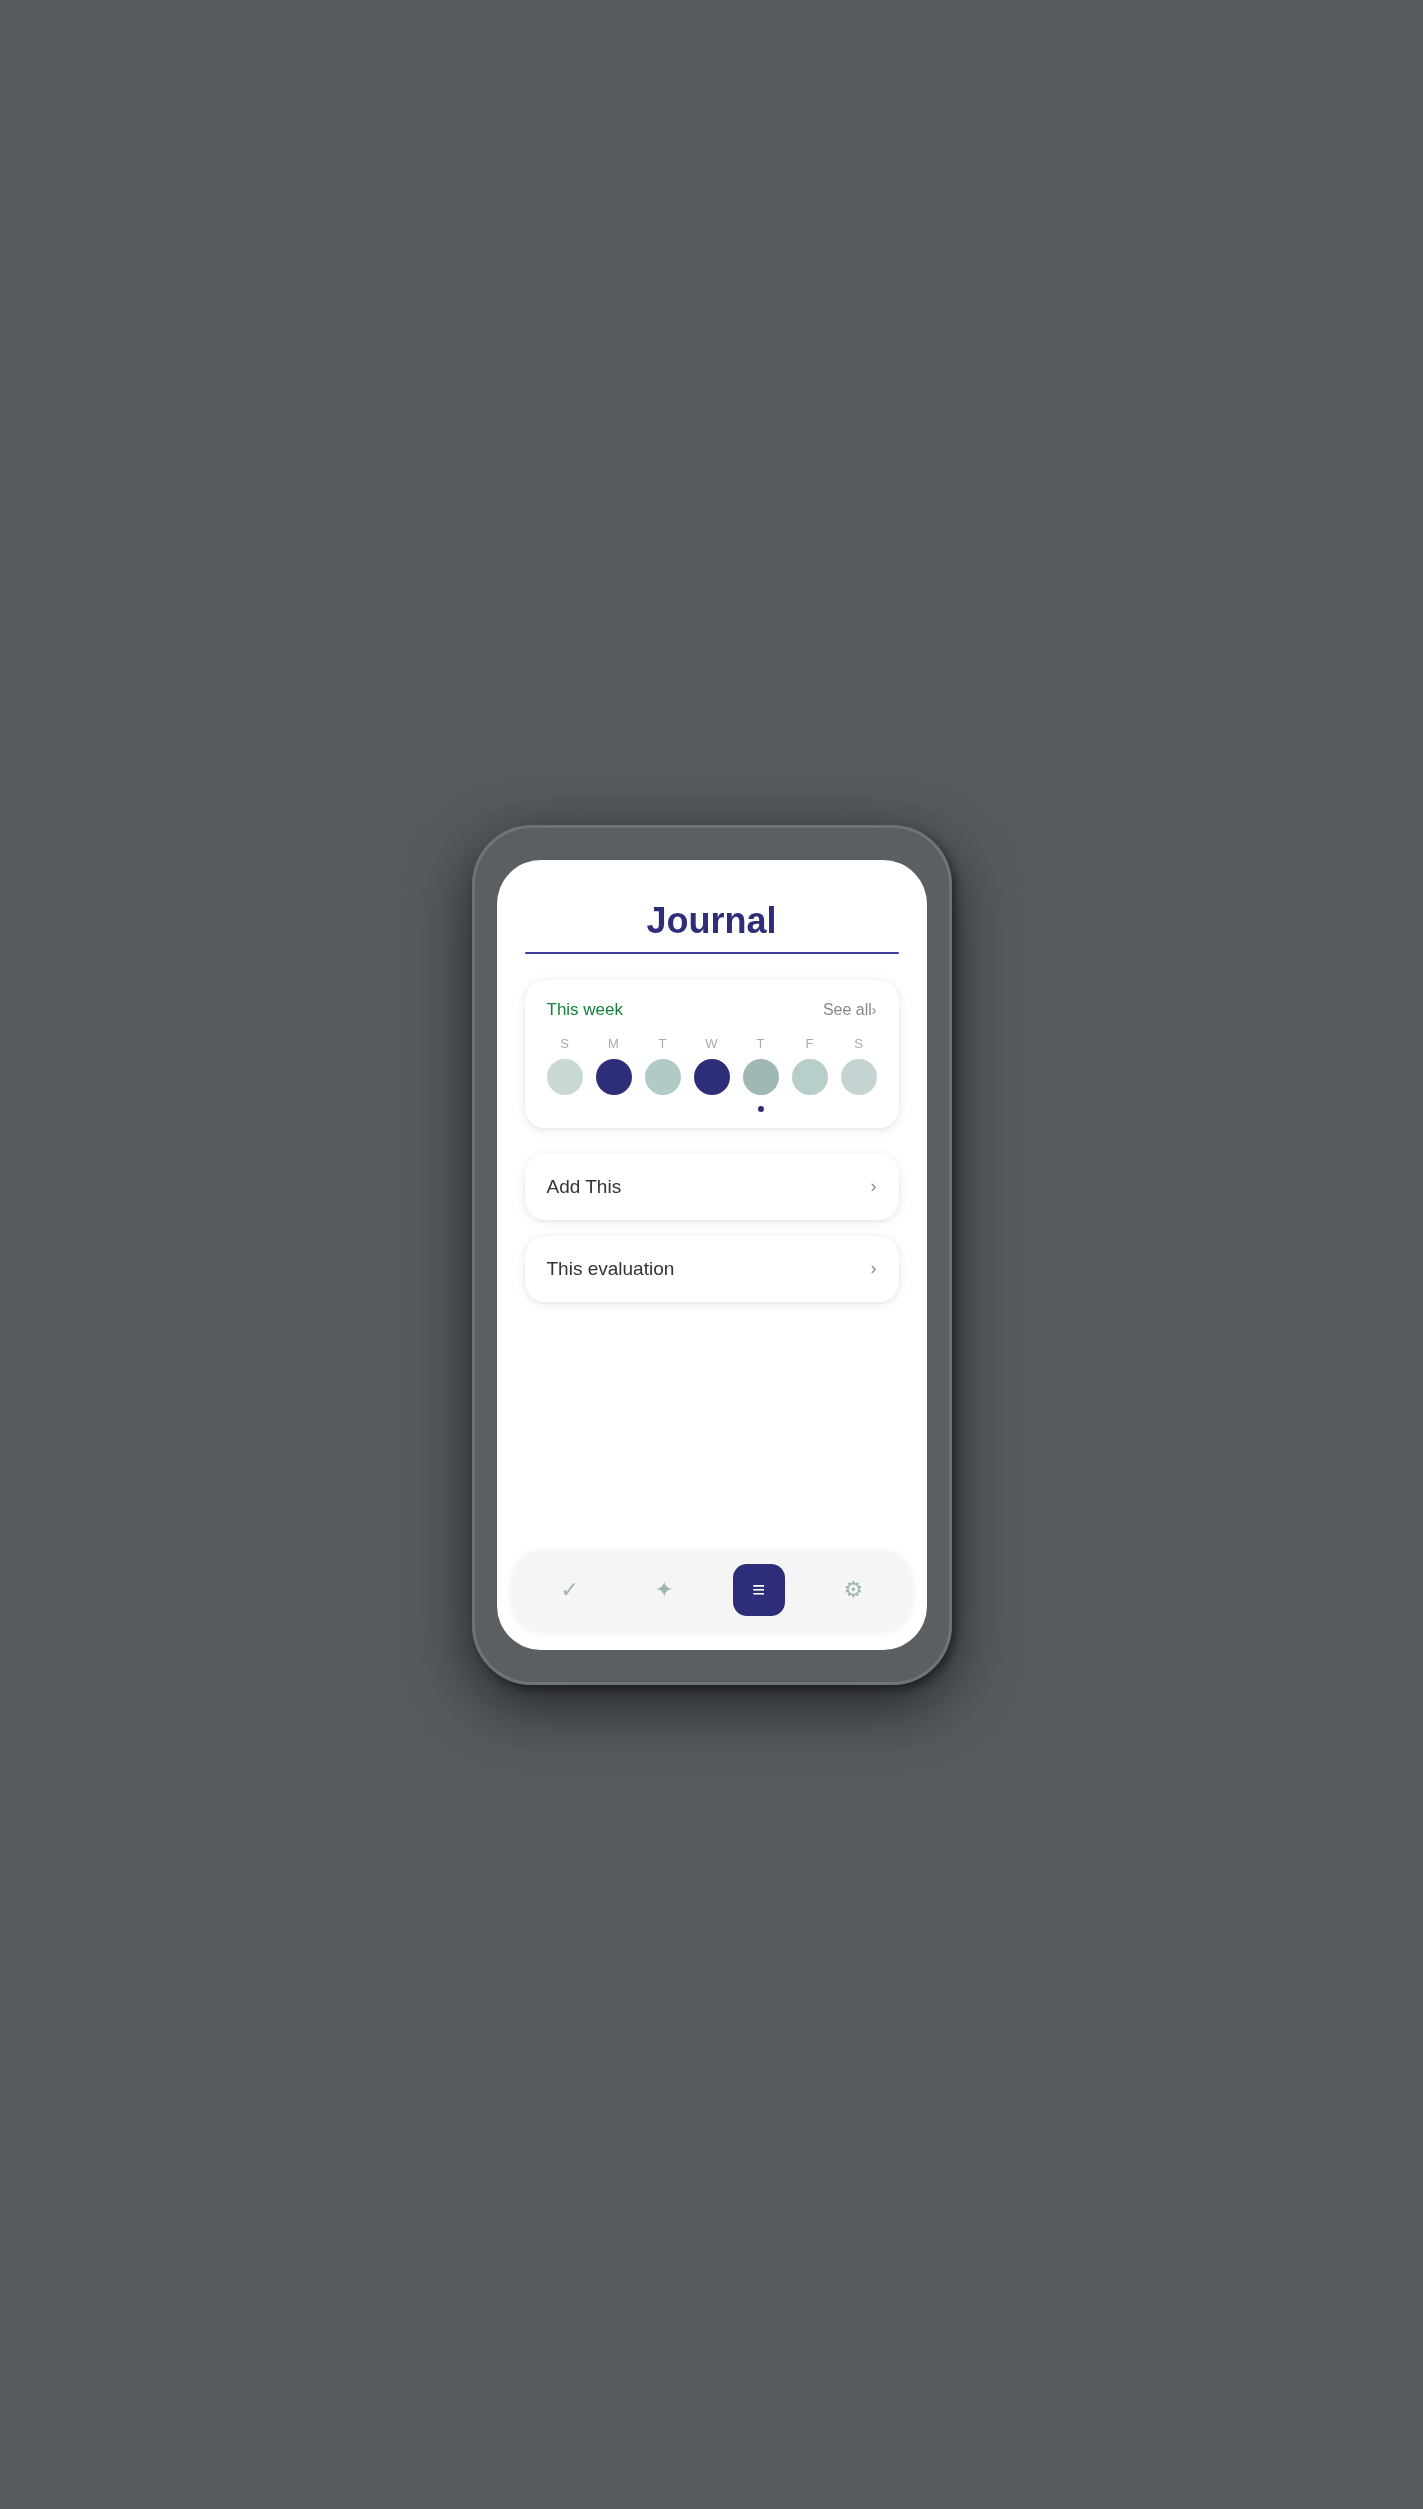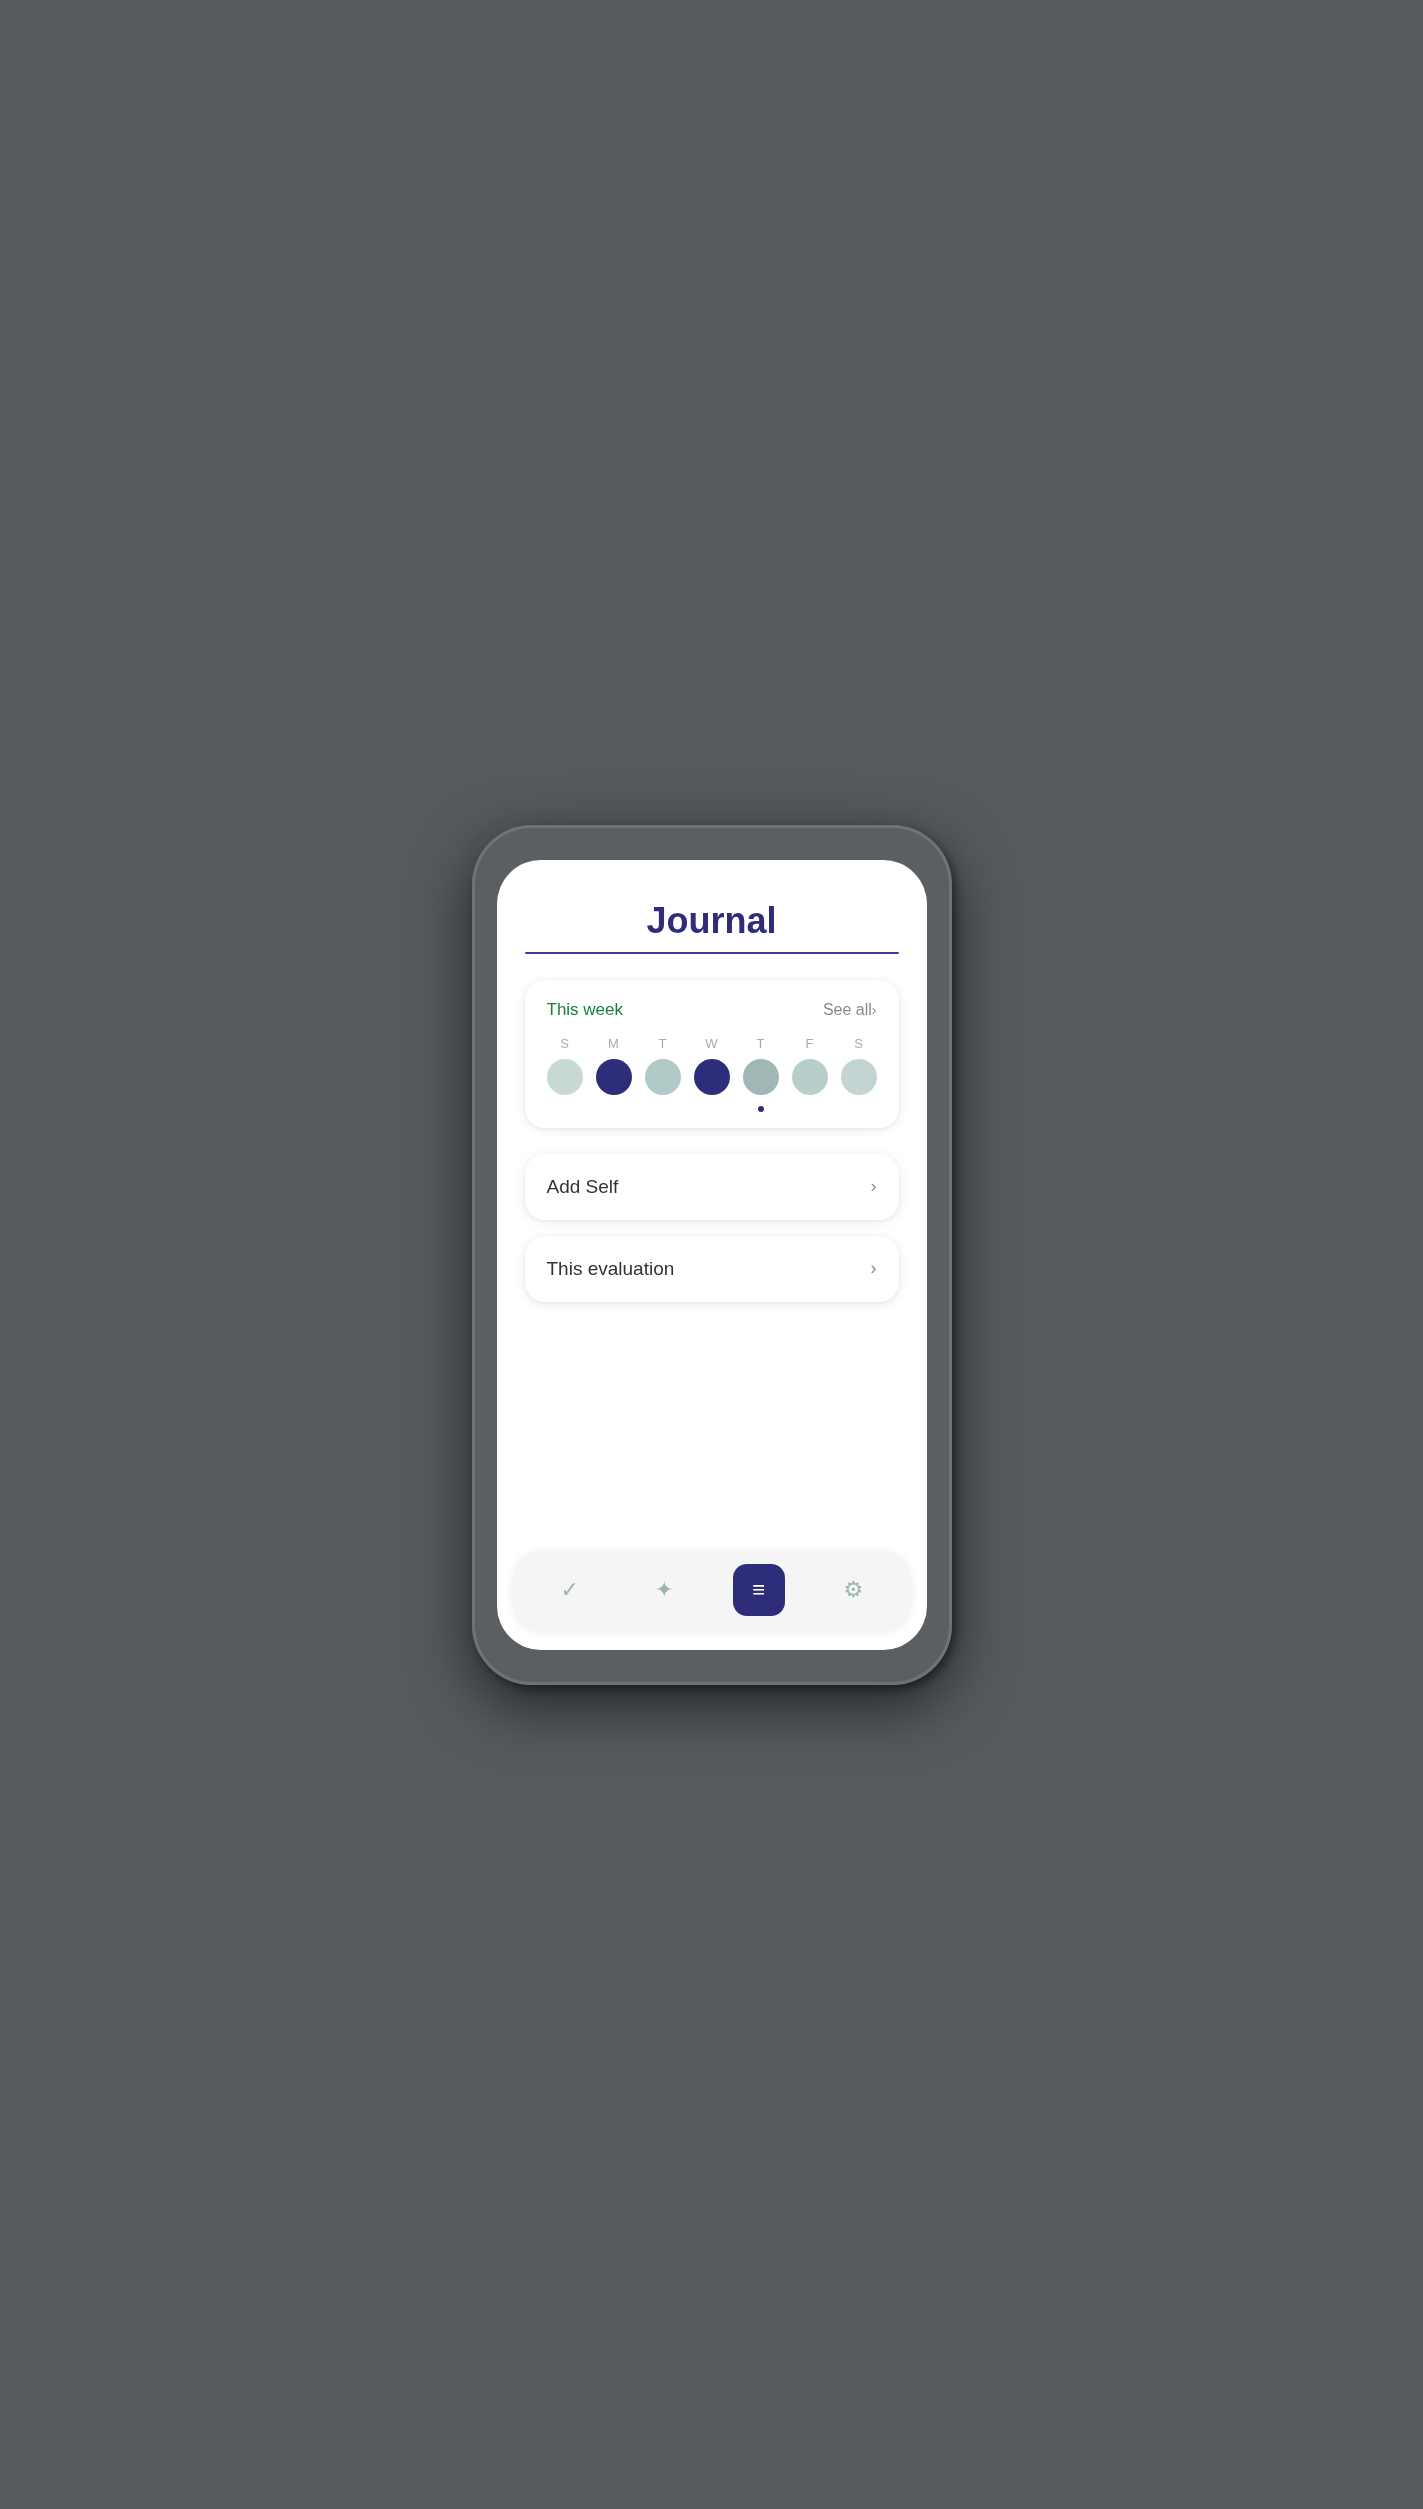--- a/index.html
+++ b/index.html
@@ -263,21 +263,21 @@
           <div class="day-col">
             <span class="day-letter">S</span>
             <div class="day-dot" style="background:#c4d4d2;"></div>
           </div>
         </div>
       </div>
 
       <div style="height: 10px;"></div>
 
       <div class="card menu-card">
-        <span class="menu-label">Add Self</span>
+        <span class="menu-label">Add This</span>
         <span class="menu-chevron">›</span>
       </div>
 
       <div class="card menu-card">
         <span class="menu-label">This evaluation</span>
         <span class="menu-chevron">›</span>
       </div>
 
       <div style="flex: 1;"></div>
     </div>

